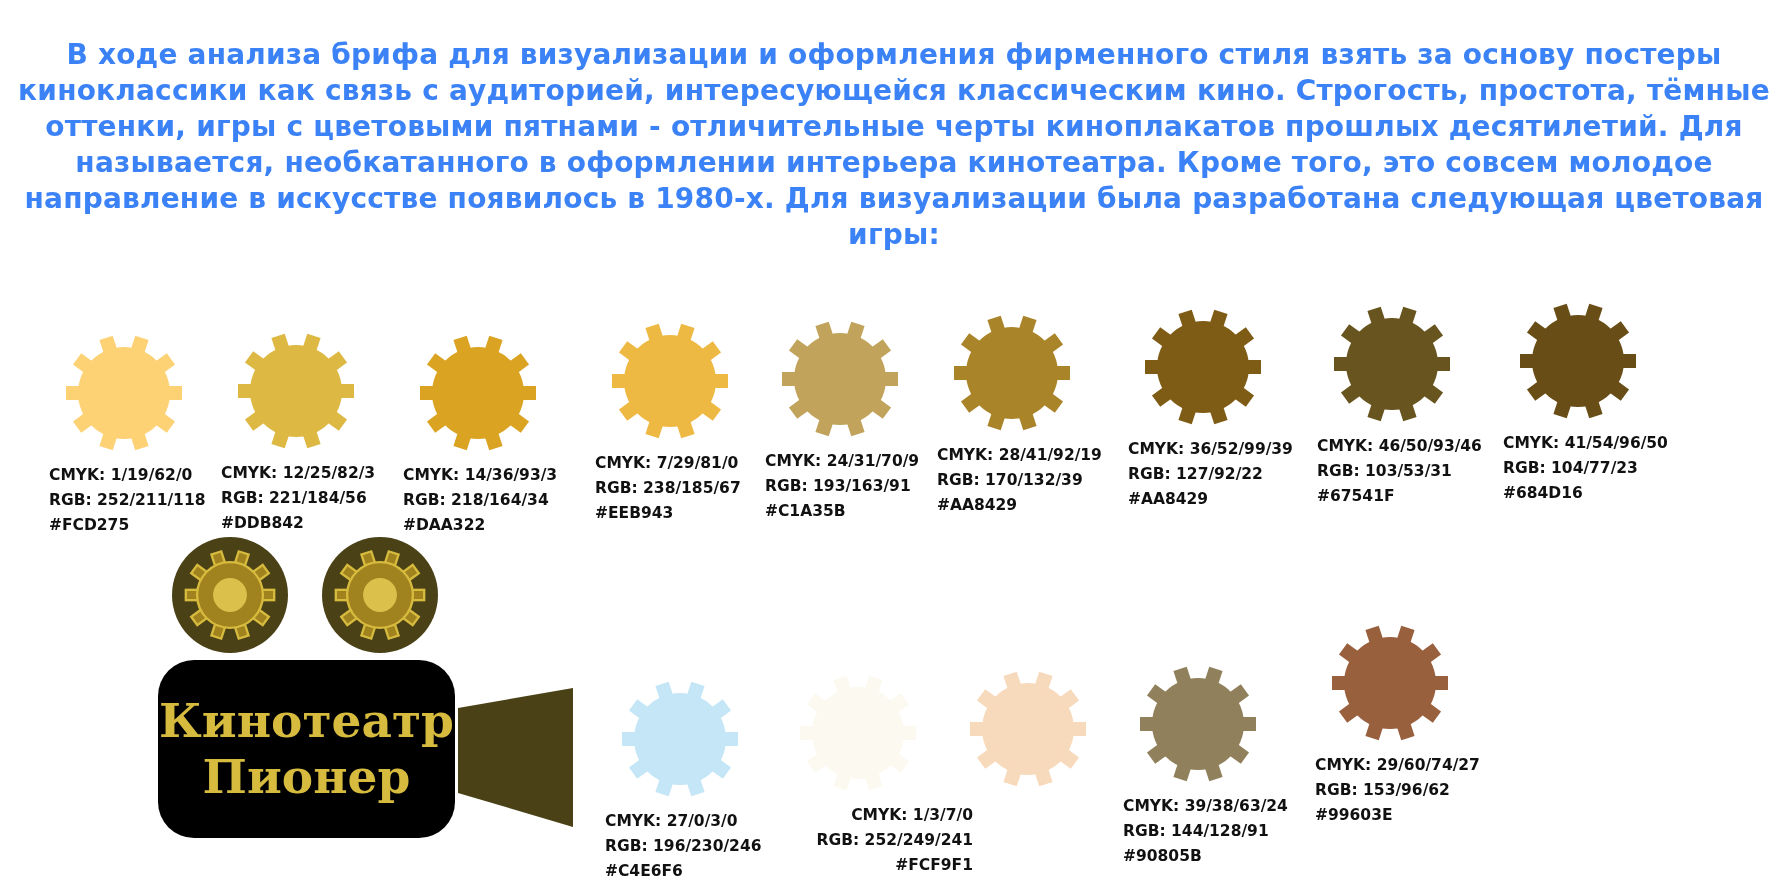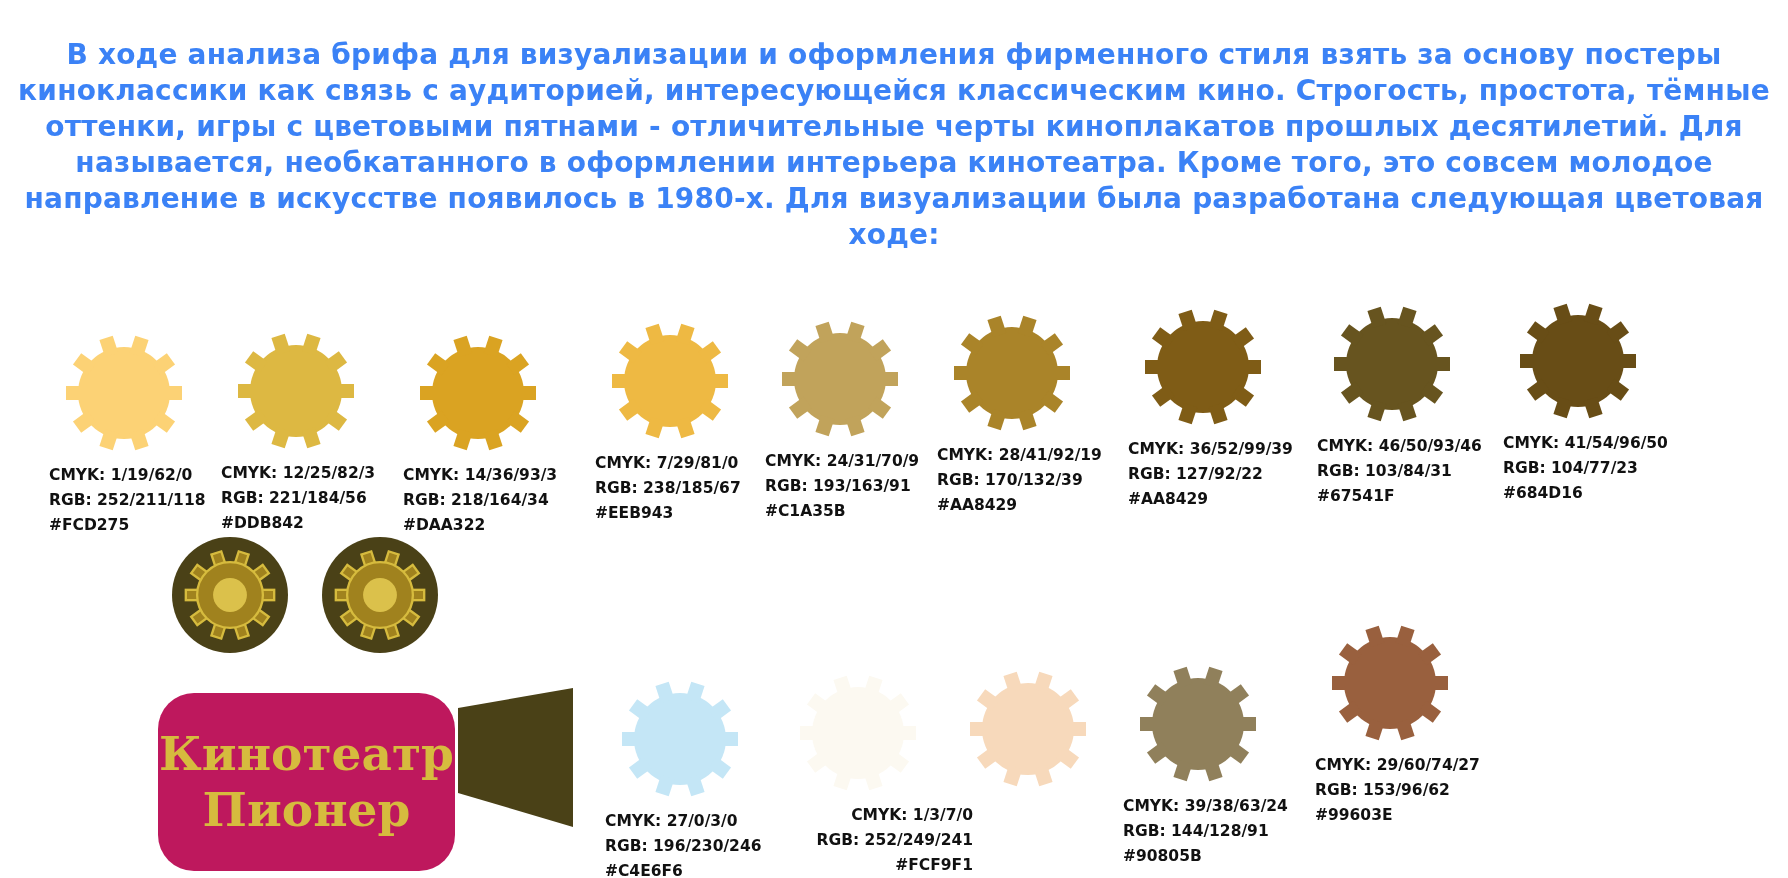--- a/index.html
+++ b/index.html
@@ -63,21 +63,21 @@
 
   <div>киноклассики как связь с аудиторией, интересующейся классическим кино. Строгость, простота, тёмные</div>
 
   <div>оттенки, игры с цветовыми пятнами - отличительные черты киноплакатов прошлых десятилетий. Для</div>
 
 
   <div>называется, необкатанного в оформлении интерьера кинотеатра. Кроме того, это совсем молодое</div>
 
   <div>направление в искусстве появилось в 1980-х. Для визуализации была разработана следующая цветовая</div>
 
-  <div>ходе:</div>
+  <div>игры:</div>
 </div>
 
   <div id="palette-top">
   <div class="swatch" style="left: 63px; top: 332px;">
     <svg class="gear" viewBox="0 0 122 122">
           <circle cx="61" cy="61" r="46" fill="#FCD275"></circle>
           <rect x="54" y="3" width="14" height="18" fill="#FCD275" transform="rotate(18 61 61)"></rect>
           <rect x="54" y="3" width="14" height="18" fill="#FCD275" transform="rotate(54 61 61)"></rect>
           <rect x="54" y="3" width="14" height="18" fill="#FCD275" transform="rotate(90 61 61)"></rect>
           <rect x="54" y="3" width="14" height="18" fill="#FCD275" transform="rotate(126 61 61)"></rect>
@@ -230,21 +230,21 @@
           <rect x="54" y="3" width="14" height="18" fill="#67541F" transform="rotate(126 61 61)"></rect>
           <rect x="54" y="3" width="14" height="18" fill="#67541F" transform="rotate(162 61 61)"></rect>
           <rect x="54" y="3" width="14" height="18" fill="#67541F" transform="rotate(198 61 61)"></rect>
           <rect x="54" y="3" width="14" height="18" fill="#67541F" transform="rotate(234 61 61)"></rect>
           <rect x="54" y="3" width="14" height="18" fill="#67541F" transform="rotate(270 61 61)"></rect>
           <rect x="54" y="3" width="14" height="18" fill="#67541F" transform="rotate(306 61 61)"></rect>
           <rect x="54" y="3" width="14" height="18" fill="#67541F" transform="rotate(342 61 61)"></rect>
         </svg>
     <div class="label">
       <div>CMYK: 46/50/93/46</div>
-      <div>RGB: 103/84/31</div>
+      <div>RGB: 103/53/31</div>
       <div>#67541F</div>
     </div>
   </div>
 
   <div class="swatch" style="left: 1517px; top: 300px;">
     <svg class="gear" viewBox="0 0 122 122">
           <circle cx="61" cy="61" r="46" fill="#684D16"></circle>
           <rect x="54" y="3" width="14" height="18" fill="#684D16" transform="rotate(18 61 61)"></rect>
           <rect x="54" y="3" width="14" height="18" fill="#684D16" transform="rotate(54 61 61)"></rect>
           <rect x="54" y="3" width="14" height="18" fill="#684D16" transform="rotate(90 61 61)"></rect>
@@ -290,21 +290,21 @@
           <rect x="44.5" y="3" width="11" height="15" fill="#A0821E" stroke="#D6BB3E" stroke-width="2.5" transform="rotate(162 50 50)"></rect>
           <rect x="44.5" y="3" width="11" height="15" fill="#A0821E" stroke="#D6BB3E" stroke-width="2.5" transform="rotate(198 50 50)"></rect>
           <rect x="44.5" y="3" width="11" height="15" fill="#A0821E" stroke="#D6BB3E" stroke-width="2.5" transform="rotate(234 50 50)"></rect>
           <rect x="44.5" y="3" width="11" height="15" fill="#A0821E" stroke="#D6BB3E" stroke-width="2.5" transform="rotate(270 50 50)"></rect>
           <rect x="44.5" y="3" width="11" height="15" fill="#A0821E" stroke="#D6BB3E" stroke-width="2.5" transform="rotate(306 50 50)"></rect>
           <rect x="44.5" y="3" width="11" height="15" fill="#A0821E" stroke="#D6BB3E" stroke-width="2.5" transform="rotate(342 50 50)"></rect>
           <circle cx="50" cy="50" r="35" fill="#A0821E" stroke="#D6BB3E" stroke-width="2.5"></circle>
           <circle cx="50" cy="50" r="18" fill="#DBC14B"></circle>
         </svg>
     </div>
-    <div class="logo-body" id="logo-body" style="background: #be185d; margin-top: 33px;">
+    <div class="logo-body" id="logo-body" style="background: #000000;">
       <div class="logo-title" style="color: rgb(214, 187, 62);">Кинотеатр</div>
       <div class="logo-title" style="color: rgb(214, 187, 62);">Пионер</div>
     </div>
     <svg class="lens" viewBox="0 0 115 139">
       <polygon id="lens-poly" points="0,20 115,0 115,139 0,105" fill="#4A4117"></polygon>
     </svg>
   </div>
 
   <div id="palette-bottom">
   <div class="swatch" style="left: 619px; top: 678px;">

